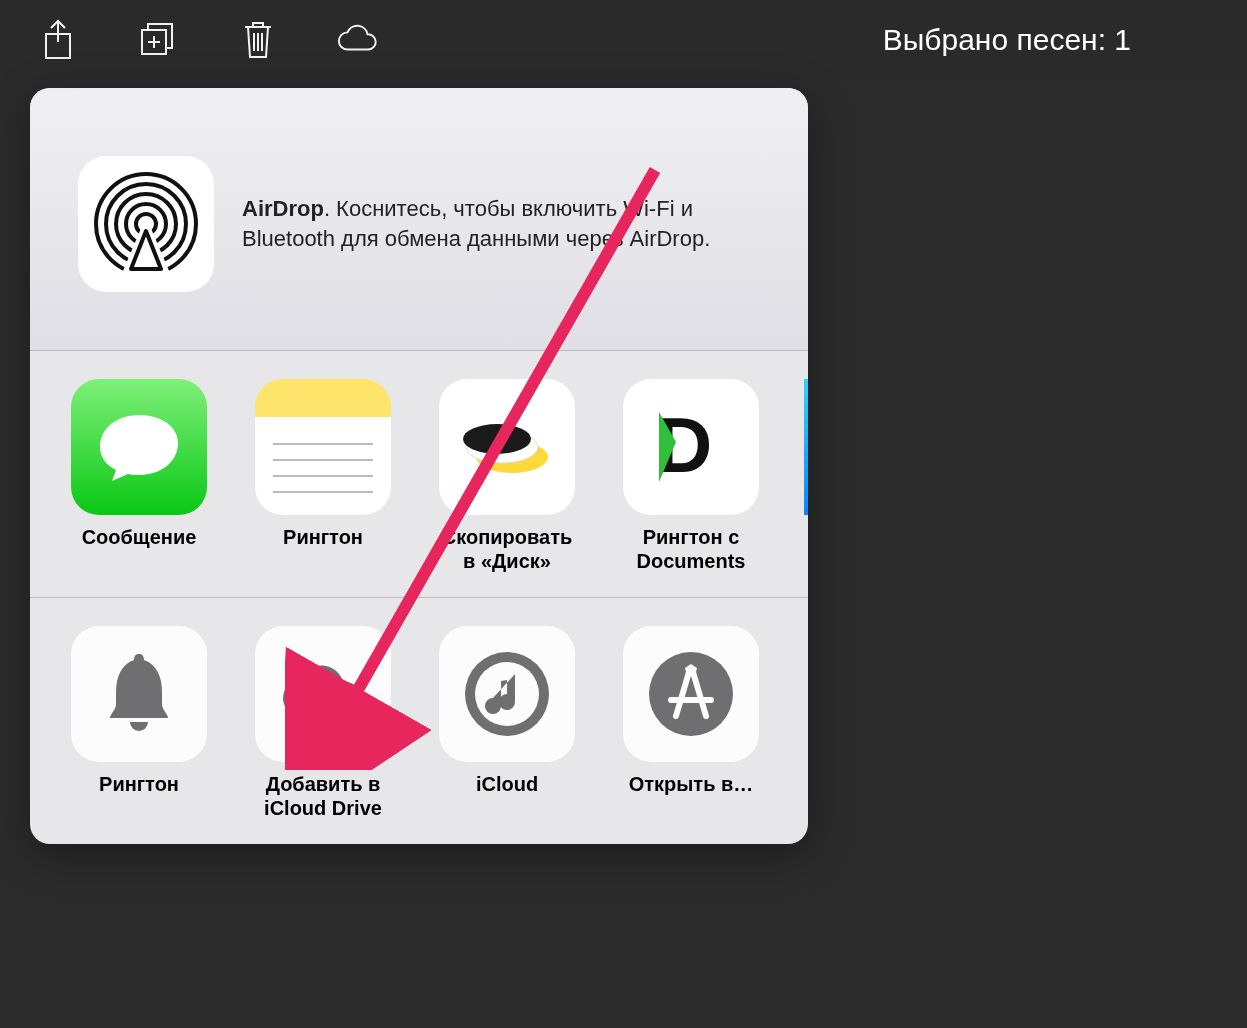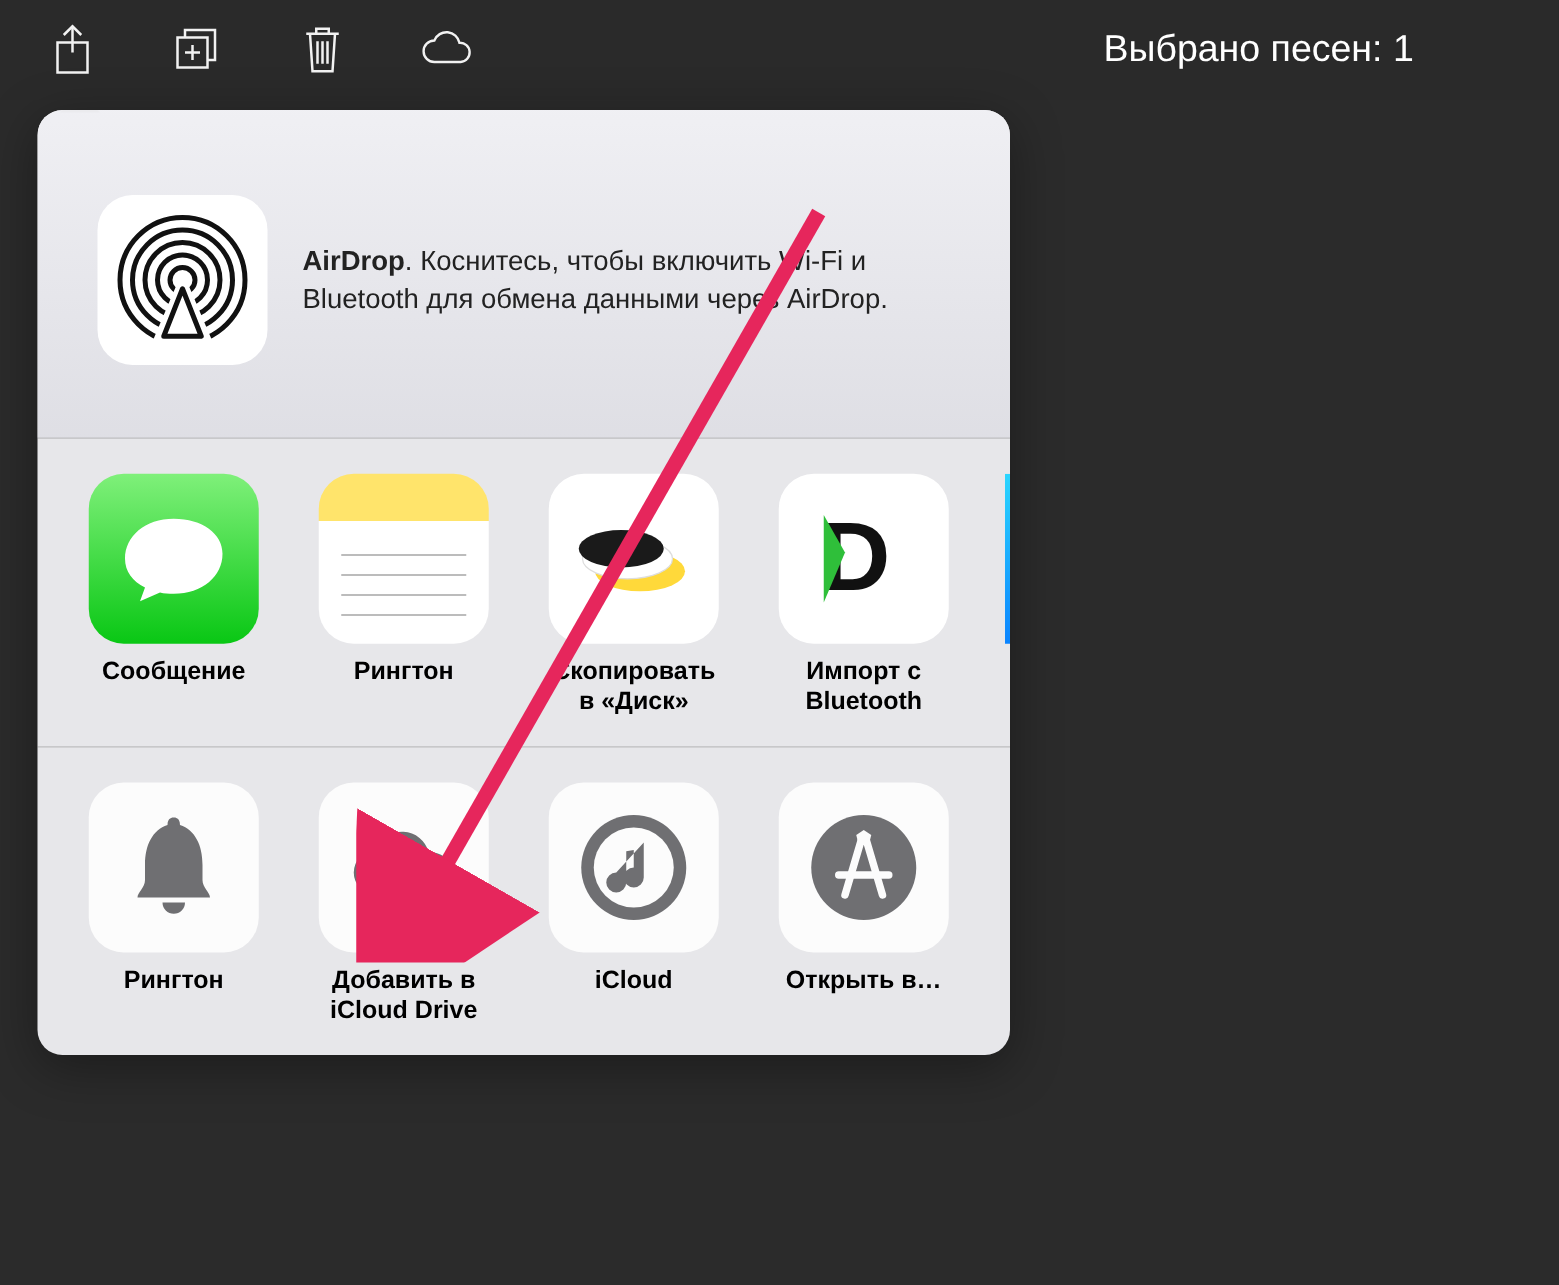--- a/index.html
+++ b/index.html
@@ -214,21 +214,21 @@
       <div class="label">Скопировать в «Диск»</div>
     </div>
 
     <div class="item">
       <div class="tile docs">
         <svg width="90" height="90" viewBox="0 0 90 90">
           <text x="10" y="70" font-size="78" font-weight="800" font-family="Arial Black,Arial" fill="#111">D</text>
           <path d="M13 10 L13 80 L30 40 Z" fill="#2fbf3a"></path>
         </svg>
       </div>
-      <div class="label">Импорт с Bluetooth</div>
+      <div class="label">Рингтон с Documents</div>
     </div>
 
     <div class="item partial-item">
       <div class="tile"></div>
     </div>
   </div>
 
   <div class="divider"></div>
 
   <div class="row row2">

